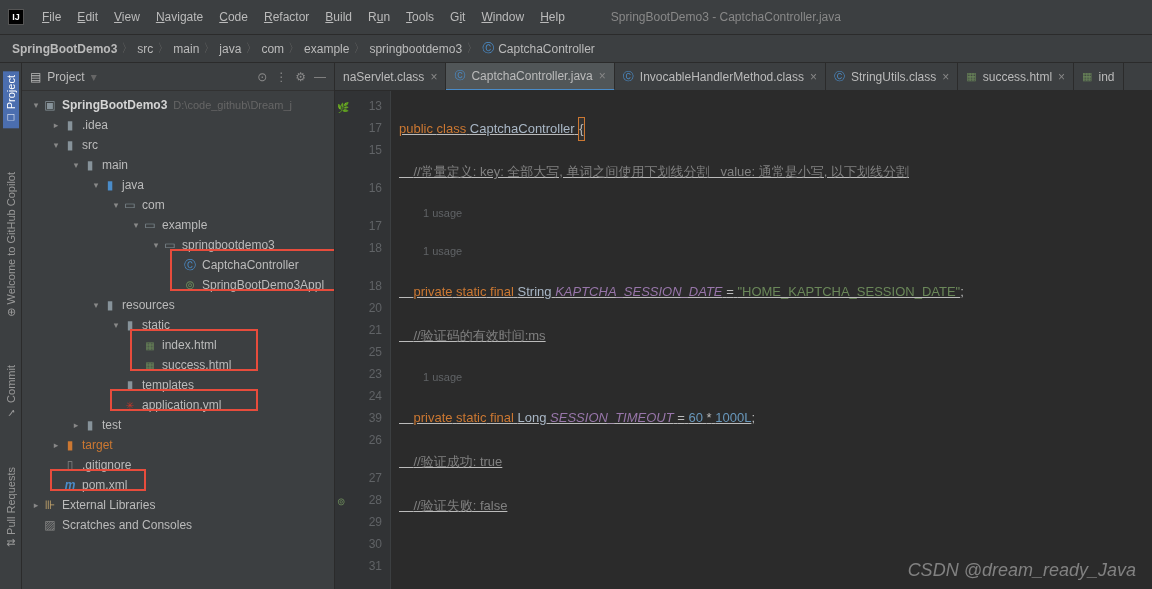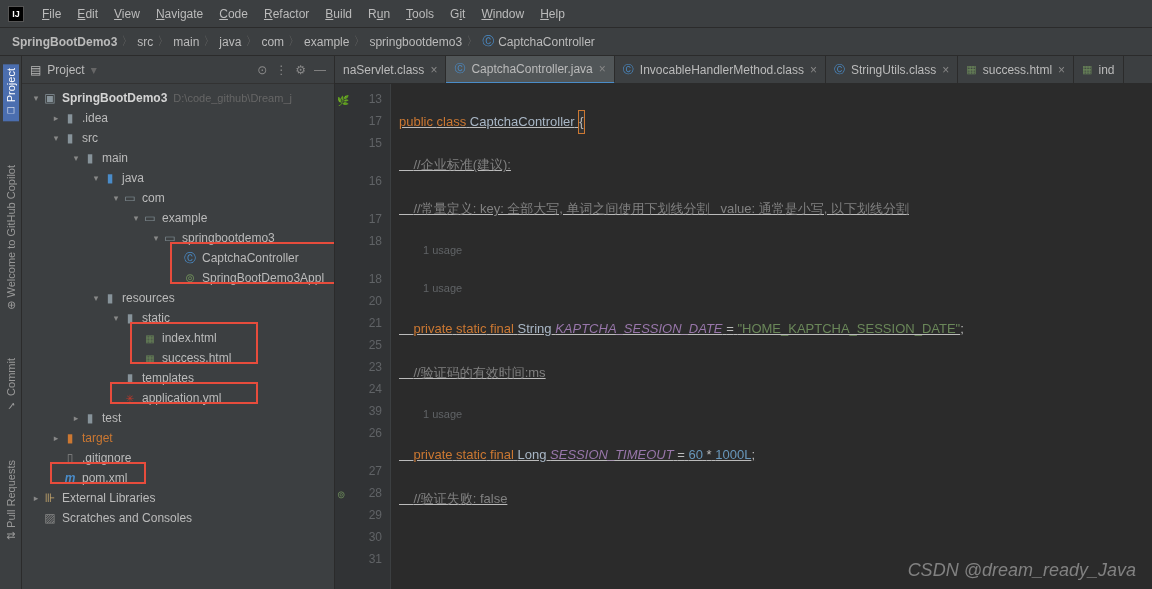--- a/index.html
+++ b/index.html
@@ -1,17 +1,17 @@
 <!DOCTYPE html>
 <html><head>
 <meta charset="utf-8">
 <style>
 * { margin:0; padding:0; box-sizing:border-box; font-family:"Segoe UI",Arial,sans-serif; }
 body { background:#3c3f41; color:#bbb; font-size:12px; width:1152px; height:589px; overflow:hidden; position:relative; }
-.titlebar { height:28px; background:#3c3f41; display:flex; align-items:center; padding:0 8px; border-bottom:1px solid #2b2b2b; }
+.titlebar { height:35px; background:#3c3f41; display:flex; align-items:center; padding:0 8px; border-bottom:1px solid #2b2b2b; }
 .app-icon { width:16px; height:16px; background:#000; border:1px solid #555; margin-right:12px; display:flex; align-items:center; justify-content:center; color:#fff; font-size:9px; font-weight:bold; }
 .menu { display:flex; gap:4px; }
 .menu-item { padding:2px 6px; cursor:pointer; color:#bbb; }
 .menu-item u { text-decoration:underline; }
 .title-text { margin-left:40px; color:#888; font-size:12px; }
 .breadcrumb { height:28px; background:#3c3f41; display:flex; align-items:center; padding:0 12px; border-bottom:1px solid #2b2b2b; gap:2px; }
 .bc-item { color:#bbb; }
 .bc-sep { color:#666; margin:0 2px; }
 .bc-icon { color:#4a8cc9; margin-right:2px; }
 .main { display:flex; height:533px; }
@@ -73,20 +73,21 @@
     <span class="menu-item"><u>N</u>avigate</span>
     <span class="menu-item"><u>C</u>ode</span>
     <span class="menu-item"><u>R</u>efactor</span>
     <span class="menu-item"><u>B</u>uild</span>
     <span class="menu-item">R<u>u</u>n</span>
     <span class="menu-item"><u>T</u>ools</span>
     <span class="menu-item">G<u>i</u>t</span>
     <span class="menu-item"><u>W</u>indow</span>
     <span class="menu-item"><u>H</u>elp</span>
   </div>
+  <div class="title-text">SpringBootDemo3 - CaptchaController.java</div>
 </div>
 
 <div class="breadcrumb">
   <span class="bc-item" style="font-weight:bold">SpringBootDemo3</span>
     <span class="bc-sep">〉</span>
   <span class="bc-item">src</span>
     <span class="bc-sep">〉</span>
   <span class="bc-item">main</span>
     <span class="bc-sep">〉</span>
   <span class="bc-item">java</span>
@@ -286,28 +287,28 @@
         <div class="gutter-line">26</div>
         <div style="height:16px"></div>
         <div class="gutter-line">27</div>
         <div class="gutter-line"><span class="gutter-icon" style="color:#6a8759">⊚</span>28</div>
         <div class="gutter-line">29</div>
         <div class="gutter-line">30</div>
         <div class="gutter-line">31</div>
       </div>
       <div class="code">
 <div class="code-line"><span class="kw">public</span> <span class="kw">class</span> <span class="cls">CaptchaController</span> <span class="caret-bg brace-hl">{</span></div>
-<div class="code-line">    <span class="cmt">//企业标准(建议):</span></div>
 <div class="code-line">    <span class="cmt">//常量定义: key: 全部大写, 单词之间使用下划线分割   value: 通常是小写, 以下划线分割</span></div>
 <div class="hint">1 usage</div>
 <div class="hint">1 usage</div>
 <div class="code-line">    <span class="kw">private</span> <span class="kw">static</span> <span class="kw">final</span> <span class="type">String</span> <span class="purple-static">KAPTCHA_SESSION_DATE</span> <span>=</span> <span class="str">"HOME_KAPTCHA_SESSION_DATE"</span>;</div>
 <div class="code-line">    <span class="cmt">//验证码的有效时间:ms</span></div>
 <div class="hint">1 usage</div>
 <div class="code-line">    <span class="kw">private</span> <span class="kw">static</span> <span class="kw">final</span> <span class="type">Long</span> <span class="purple-static">SESSION_TIMEOUT</span> <span>=</span> <span class="num">60</span> <span>*</span> <span class="num">1000L</span>;</div>
+<div class="code-line">    <span class="cmt">//验证成功: true</span></div>
 <div class="code-line">    <span class="cmt">//验证失败: false</span></div>
 
 
 
 
 
 
 
 
 

